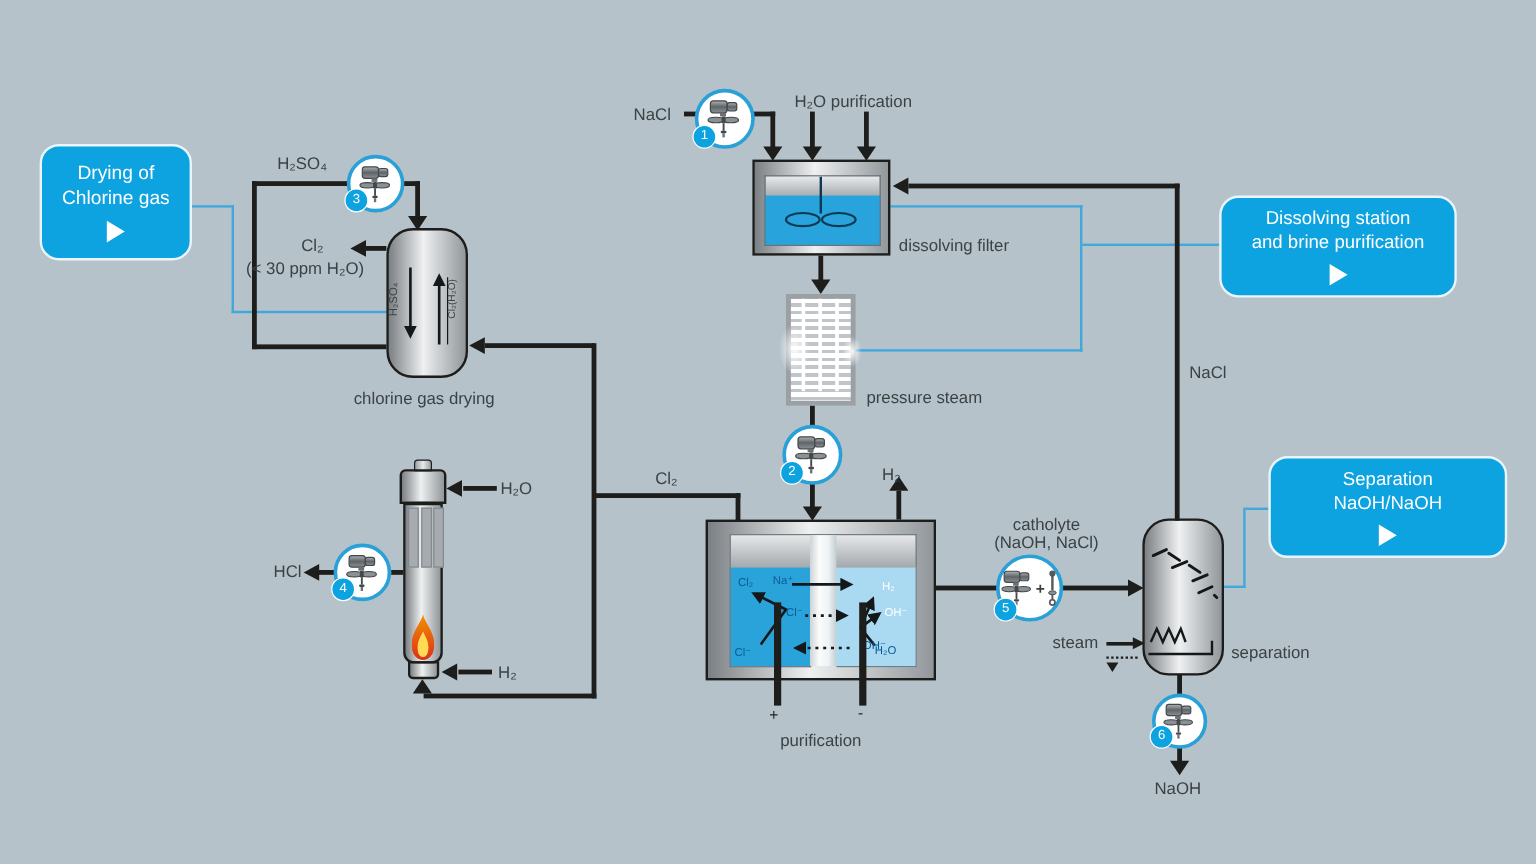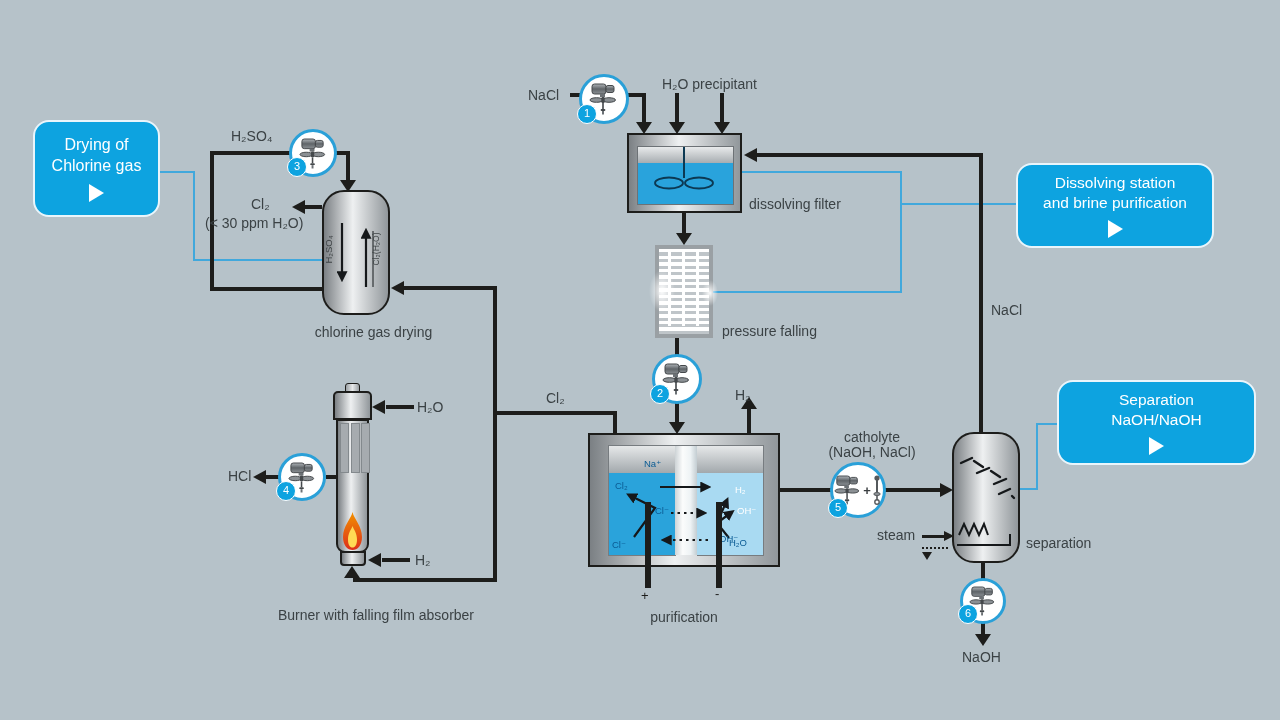--- a/index.html
+++ b/index.html
@@ -171,21 +171,21 @@
     <line x1="52" y1="42" x2="100" y2="42" stroke="#15181a" stroke-width="2.2" marker-end="url(#mkb)"></line>
     <line x1="63" y1="68" x2="96" y2="68" stroke="#15181a" stroke-width="2.2" stroke-dasharray="2.5 4" marker-end="url(#mkb)"></line>
     <line x1="100" y1="95" x2="56" y2="95" stroke="#15181a" stroke-width="2.2" stroke-dasharray="2.5 4" marker-end="url(#mkb)"></line>
     <path d="M26,92 L47,63 L21,50" fill="none" stroke="#15181a" stroke-width="2.2" marker-end="url(#mkb)"></path>
     <line x1="121" y1="93" x2="109" y2="78" stroke="#15181a" stroke-width="2.2"></line>
     <line x1="109" y1="78" x2="119" y2="55" stroke="#15181a" stroke-width="2.2" marker-end="url(#mkb)"></line>
     <line x1="109" y1="78" x2="124" y2="67" stroke="#15181a" stroke-width="2.2" marker-end="url(#mkb)"></line>
   </svg>
   <div class="ion" style="left:615px;top:480px">Cl₂</div>
   <div class="ion" style="left:612px;top:539px">Cl⁻</div>
-  <div class="ion" style="left:644px;top:458px">Na⁺</div>
+  <div class="ion" style="left:644px;top:479px">Na⁺</div>
   <div class="ion" style="left:655px;top:505px">Cl⁻</div>
   <div class="ion" style="left:719px;top:533px">OH⁻</div>
   <div class="ion w" style="left:735px;top:484px">H₂</div>
   <div class="ion w" style="left:737px;top:505px">OH⁻</div>
   <div class="ion" style="left:729px;top:537px">H₂O</div>
   <div class="pl" style="left:645px;top:502px;width:6px;height:86px"></div>
   <div class="pl" style="left:716px;top:502px;width:6px;height:86px"></div>
   <div class="sign" style="left:641px;top:588px">+</div>
   <div class="sign" style="left:715px;top:586px">-</div>
 
@@ -318,31 +318,30 @@
       <rect x="13.2" y="21" width="1.6" height="6" fill="#44484b"></rect>
       <rect x="11.6" y="27" width="4.8" height="2" rx="1" fill="#44484b"></rect>
       <rect x="13" y="29" width="2" height="3.5" fill="#6c7175"></rect>
     </svg>
     <div class="badge">6</div>
   </div>
 
   <div class="lbl" style="left:231px;top:128px">H₂SO₄</div>
   <div class="lbl" style="left:251px;top:196px">Cl₂</div>
   <div class="lbl" style="left:205px;top:215px">(&lt; 30 ppm H₂O)</div>
-  <div class="lbl c" style="left:301px;top:324px;width:145px">chlorine gas drying</div>
+  <div class="lbl c" style="left:281px;top:324px;width:145px">chlorine gas drying</div>
   <div class="lbl" style="left:528px;top:87px">NaCl</div>
-  <div class="lbl" style="left:662px;top:76px">H₂O precipitant</div>
+  <div class="lbl" style="left:662px;top:76px">H₂O purification</div>
   <div class="lbl" style="left:749px;top:196px">dissolving filter</div>
-  <div class="lbl" style="left:722px;top:323px">pressure falling</div>
+  <div class="lbl" style="left:722px;top:323px">pressure steam</div>
   <div class="lbl" style="left:546px;top:390px">Cl₂</div>
   <div class="lbl" style="left:735px;top:387px">H₂</div>
   <div class="lbl" style="left:417px;top:399px">H₂O</div>
   <div class="lbl" style="left:228px;top:468px">HCl</div>
   <div class="lbl" style="left:415px;top:552px">H₂</div>
-  <div class="lbl c" style="left:252px;top:607px;width:248px">Burner with falling film absorber</div>
   <div class="lbl c" style="left:614px;top:609px;width:140px">purification</div>
   <div class="lbl c" style="left:816px;top:429px;width:112px">catholyte</div>
   <div class="lbl c" style="left:816px;top:444px;width:112px">(NaOH, NaCl)</div>
   <div class="lbl" style="left:877px;top:527px">steam</div>
   <div class="lbl" style="left:1026px;top:535px">separation</div>
   <div class="lbl" style="left:991px;top:302px">NaCl</div>
   <div class="lbl" style="left:962px;top:649px">NaOH</div>
 
   <div class="navbtn" style="left:1016px;top:163px;width:198px;height:85px">
     <div>Dissolving station</div>

